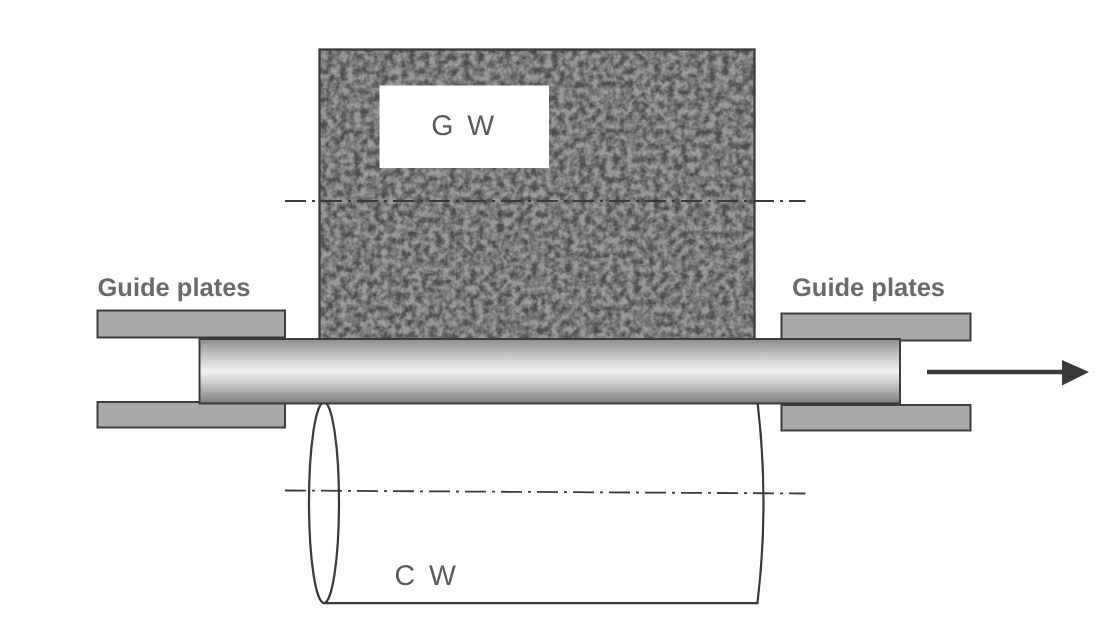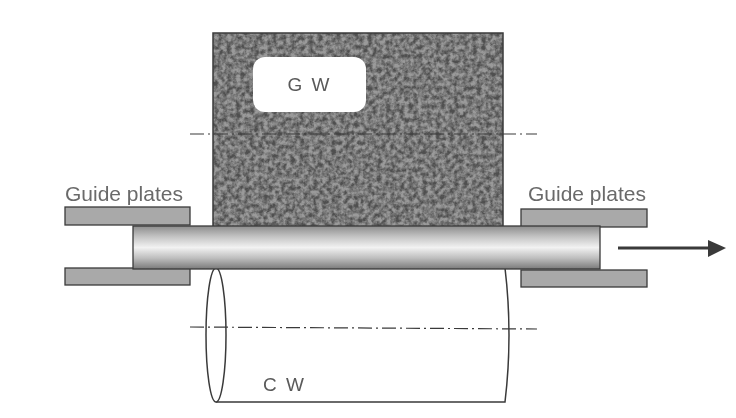--- a/index.html
+++ b/index.html
@@ -1,20 +1,20 @@
 <!DOCTYPE html>
 <html><head>
   <meta charset="utf-8">
   <style>
     html, body { margin: 0; padding: 0; background: #ffffff; }
     body { width: 736px; height: 418px; position: relative; overflow: hidden; font-family: "Liberation Sans", sans-serif; }
     .canvas { position: absolute; left: 0; top: 0; width: 736px; height: 418px; }
     .label { position: absolute; color: #6a6a6a; font-family: "Liberation Sans", sans-serif; white-space: nowrap; }
-    .guide-label { font-size: 21px; letter-spacing: 0px; }
-    .gw-box { position: absolute; left: 253px; top: 57px; width: 113px; height: 55px; background: #ffffff; display: flex; align-items: center; justify-content: center; border-radius: 12px; }
+    .guide-label { font-size: 17px; letter-spacing: 0px; font-weight: bold; }
+    .gw-box { position: absolute; left: 253px; top: 57px; width: 113px; height: 55px; background: #ffffff; display: flex; align-items: center; justify-content: center; }
     .gw-text { font-size: 19px; color: #5a5a5a; letter-spacing: 2px; }
     .cw-text { font-size: 19px; color: #5a5a5a; letter-spacing: 2px; }
   </style>
 </head>
 <body>
 
 <svg class="canvas" width="736" height="418" viewBox="0 0 736 418" xmlns="http://www.w3.org/2000/svg">
   <defs>
     <filter id="grain" x="0" y="0" width="100%" height="100%">
       <feTurbulence type="fractalNoise" baseFrequency="0.22" numOctaves="3" seed="7" result="noise"></feTurbulence>

